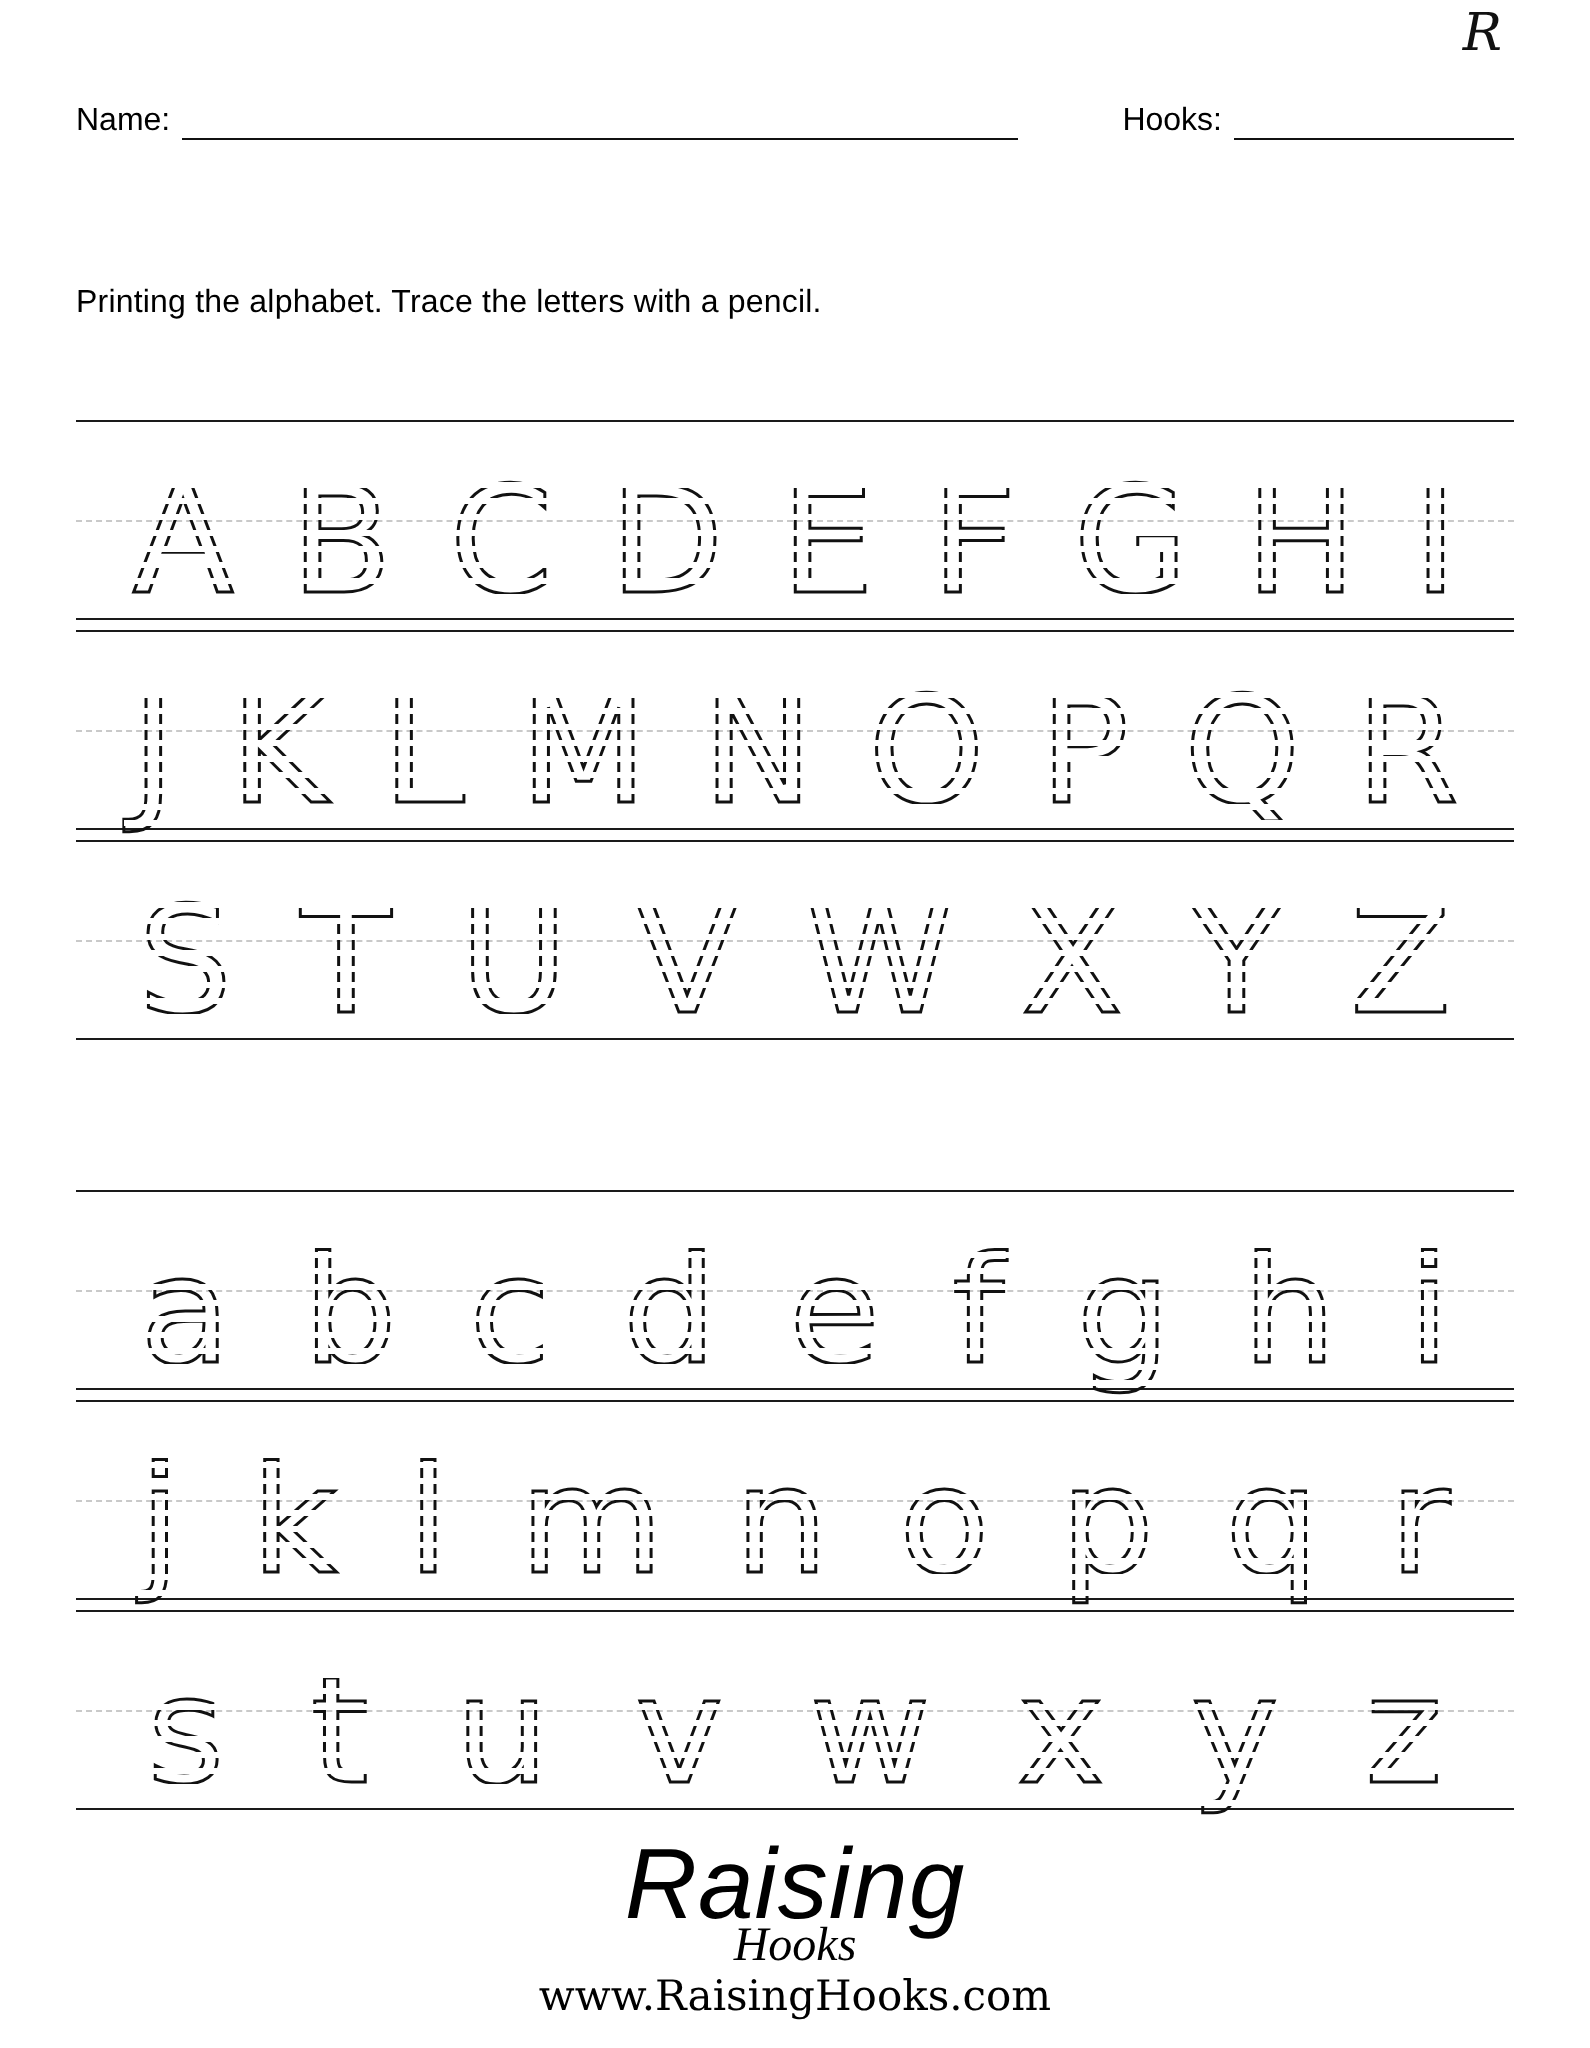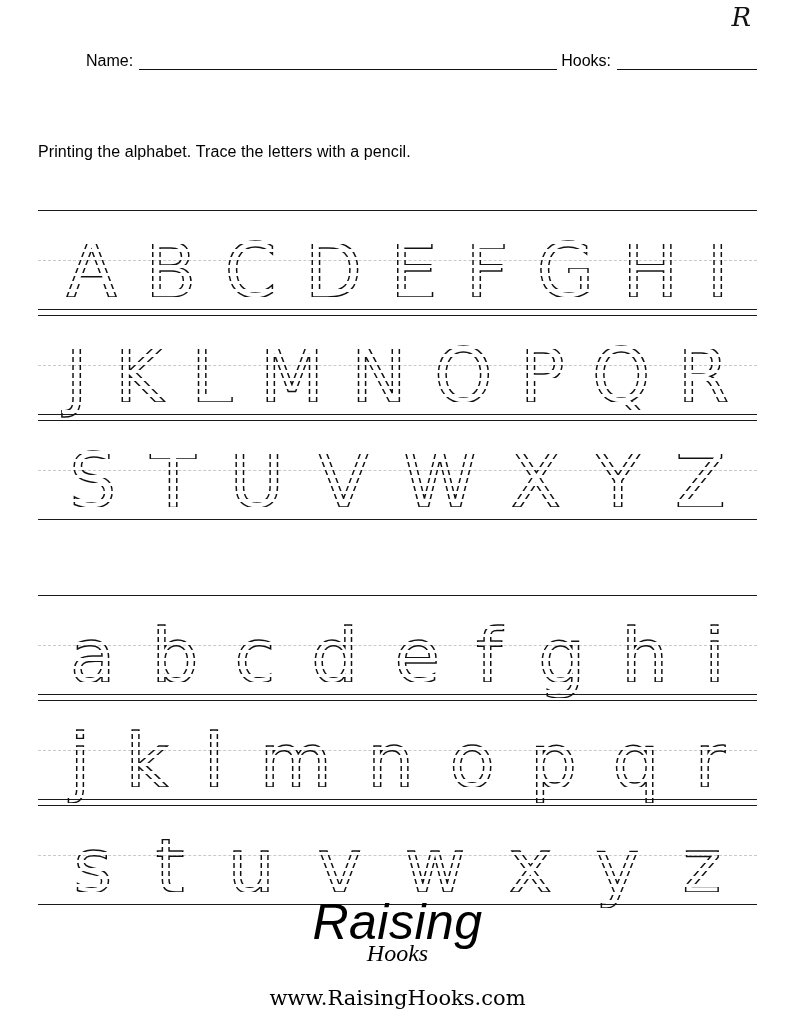--- a/index.html
+++ b/index.html
@@ -38,21 +38,20 @@
 
   
   .namedate {
     position: absolute;
     top: 52px;
     left: 38px;
     right: 38px;
     display: flex;
     align-items: flex-end;
     font-size: 16px;
-    margin-left: 48px;
   }
   .nd-label {
     font-size: 16px;
     white-space: nowrap;
     padding-right: 6px;
   }
   .nd-rule {
     border-bottom: 1.4px solid #111;
     height: 16px;
   }
@@ -161,21 +160,21 @@
   .brand-sub {
     font-family: Liberation Serif, serif;
     font-style: italic;
     font-size: 24px;
     line-height: 1.1;
     margin-top: -8px;
   }
   .brand-url {
     font-family: "DejaVu Serif", serif;
     font-size: 21px;
-    margin-top: 20px;
+    margin-top: 0;
   }
 </style>
 </head>
 <body>
 
 <div class="page">
 
   <div class="corner-mark">R</div>
 
   <div class="namedate">

